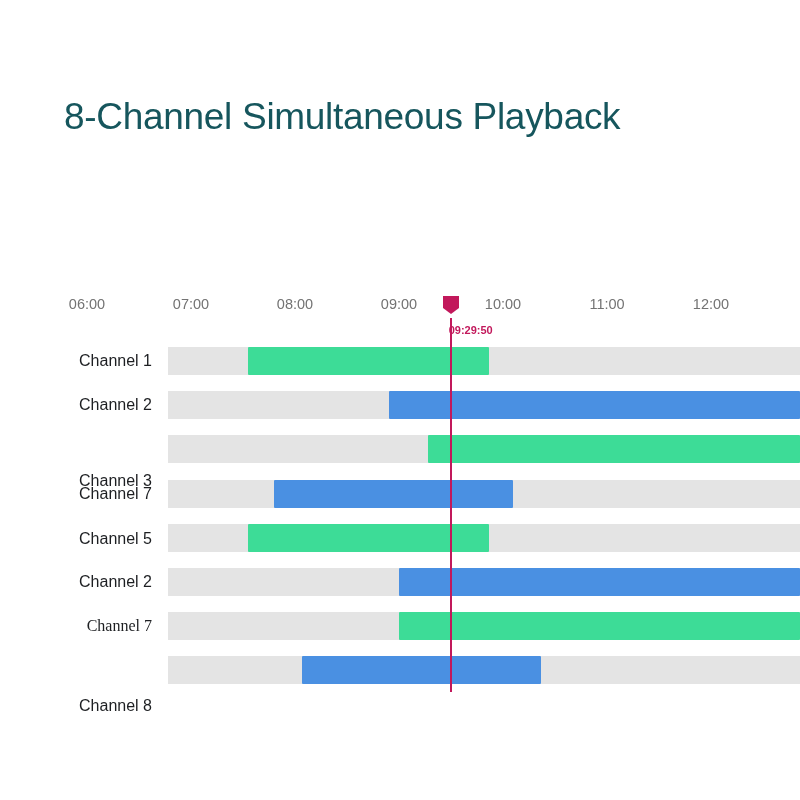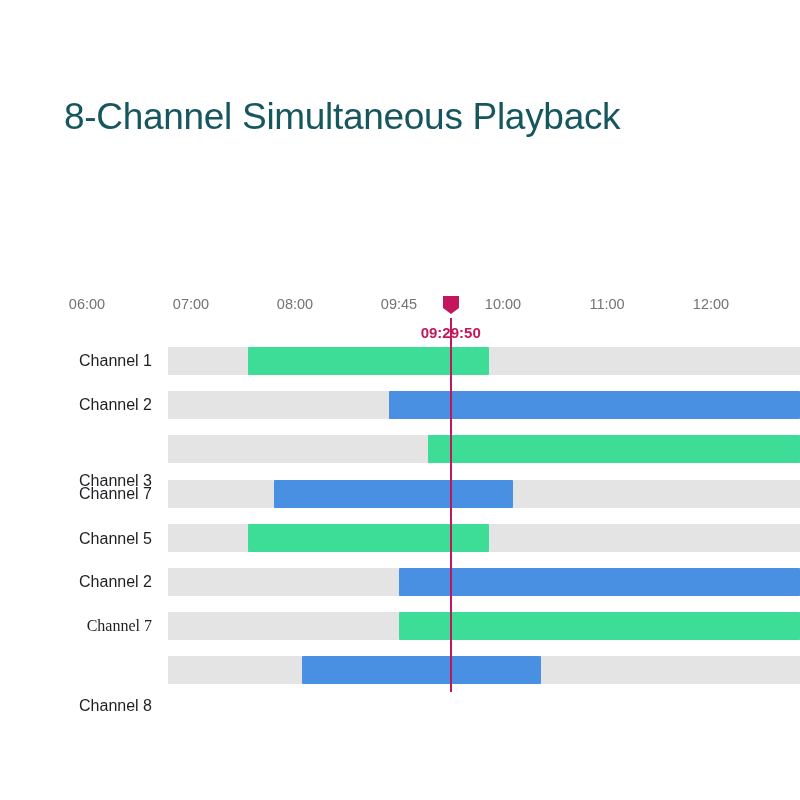--- a/index.html
+++ b/index.html
@@ -97,38 +97,39 @@
     left: 0;
     top: 12px;
     width: 0;
     height: 0;
     border-left: 8px solid transparent;
     border-right: 8px solid transparent;
     border-top: 6px solid #c2185b;
   }
   #playhead-time {
     position: absolute;
-    font-size: 15px;
+    font-size: 11px;
     font-weight: 700;
     color: #c2185b;
     transform: translateX(-50%);
     white-space: nowrap;
+    margin-left: 20px;
   }
 </style>
 </head>
 <body>
 
 <div id="page-title">8-Channel Simultaneous Playback</div>
 
 <div id="timeline">
   <div id="axis-ticks">
       <div class="axis-tick" style="left: 87px;">06:00</div>
       <div class="axis-tick" style="left: 191px;">07:00</div>
       <div class="axis-tick" style="left: 295px;">08:00</div>
-      <div class="axis-tick" style="left: 399px;">09:45</div>
+      <div class="axis-tick" style="left: 399px;">09:00</div>
       <div class="axis-tick" style="left: 503px;">10:00</div>
       <div class="axis-tick" style="left: 607px;">11:00</div>
       <div class="axis-tick" style="left: 711px;">12:00</div>
     </div>
   <div id="rows">
       <div class="row-label" style="top: 361px; margin-left: 22px;">Channel 1</div>
       <div class="track" style="top: 361px; background: rgb(228, 228, 228);"></div>
       <div class="clip green" style="left: 248.2px; width: 240.933px; top: 361px; background: rgb(61, 220, 151);"></div>
       <div class="row-label" style="top: 405.2px;">Channel 2</div>
       <div class="track" style="top: 405.2px; background: rgb(228, 228, 228);"></div>

